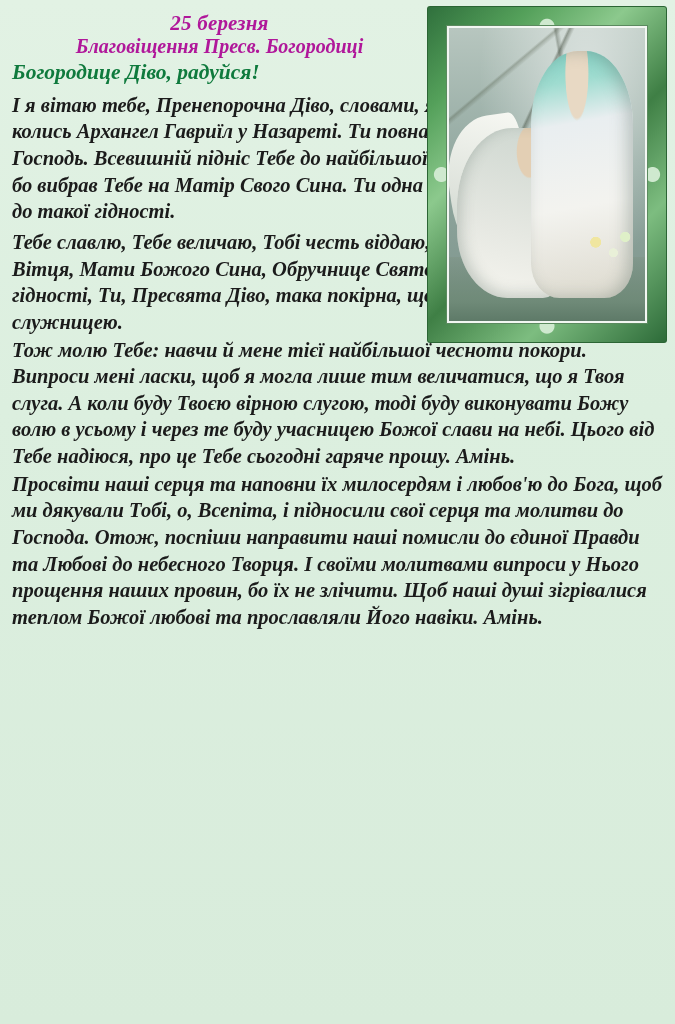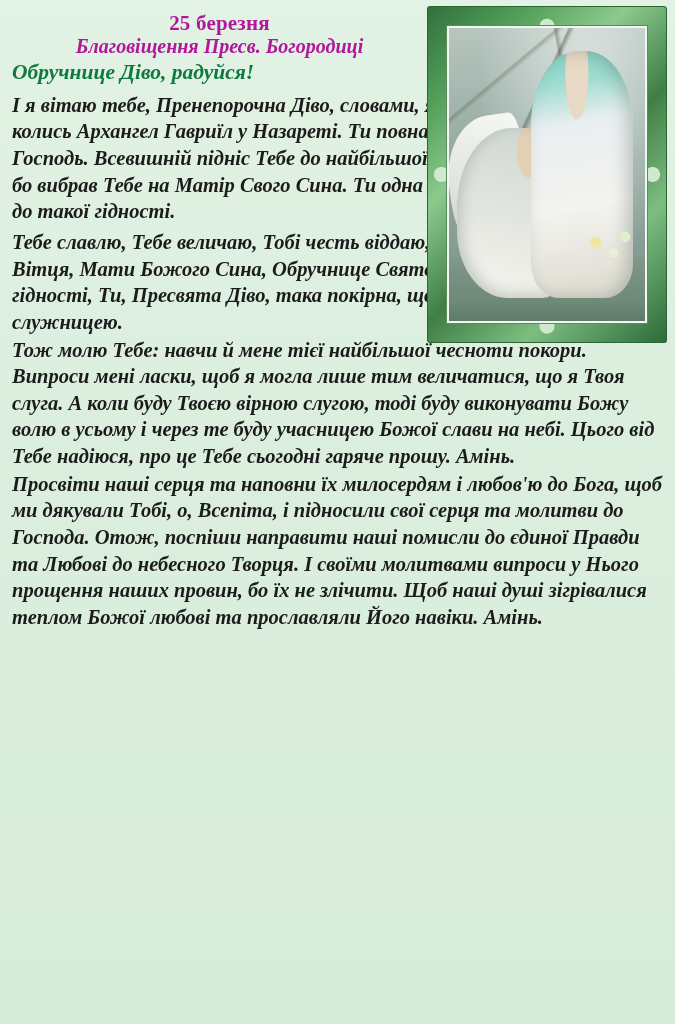--- a/index.html
+++ b/index.html
@@ -27,20 +27,21 @@
     position: relative;
     height: 52px;
   }
   .header-text {
     width: 415px;
     text-align: center;
     padding-top: 4px;
   }
   .date-line {
     font-family: "Liberation Serif", serif;
+    font-style: italic;
     font-weight: bold;
     font-size: 21px;
     color: #b0179a;
     letter-spacing: 0.2px;
     line-height: 1.05;
   }
   .feast-line {
     font-family: "Liberation Serif", serif;
     font-style: italic;
     font-weight: bold;
@@ -189,21 +190,21 @@
 
   <div class="header">
     <div class="header-text">
       <div class="date-line">25 березня</div>
       <div class="feast-line">Благовіщення Пресв. Богородиці</div>
     </div>
   </div>
 
   <div class="body-text">
 
-    <h2 class="section-title">Обручнице Діво, радуйся!</h2>
+    <h2 class="section-title">Богородице Діво, радуйся!</h2>
 
     <p class="para" id="p-greeting">І я вітаю тебе, Пренепорочна Діво, словами, якими поздоровив Тебе колись Архангел Гавриїл у Назареті. Ти повна всяких ласк, з Тобою Господь. Всевишній підніс Тебе до найбільшої гідності в небі й на землі, бо вибрав Тебе на Матір Свого Сина. Ти одна з поміж жінок вибрана до такої гідності.</p>
     <div class="clearfix"></div>
     <p class="para">Тебе славлю, Тебе величаю, Тобі честь віддаю, Донько Предвічного Вітця, Мати Божого Сина, Обручнице Святого Духа. Окрім такої гідності, Ти, Пресвята Діво, така покірна, що називаеш Себе Божою служницею.</p>
     <p class="para">Тож молю Тебе: навчи й мене тієї найбільшої чесноти покори. Випроси мені ласки, щоб я могла лише тим величатися, що я Твоя слуга. А коли буду Твоєю вірною слугою, тоді буду виконувати Божу волю в усьому і через те буду учасницею Божої слави на небі. Цього від Тебе надіюся, про це Тебе сьогодні гаряче прошу. Амінь.</p>
 
 
     <p class="para">Просвіти наші серця та наповни їх милосердям і любов'ю до Бога, щоб ми дякували Тобі, о, Всепіта, і підносили свої серця та молитви до Господа. Отож, поспіши направити наші помисли до єдиної Правди та Любові до небесного Творця. І своїми молитвами випроси у Нього прощення наших провин, бо їх не злічити. Щоб наші душі зігрівалися теплом Божої любові та прославляли Його навіки. Амінь.</p>
   </div>
 

